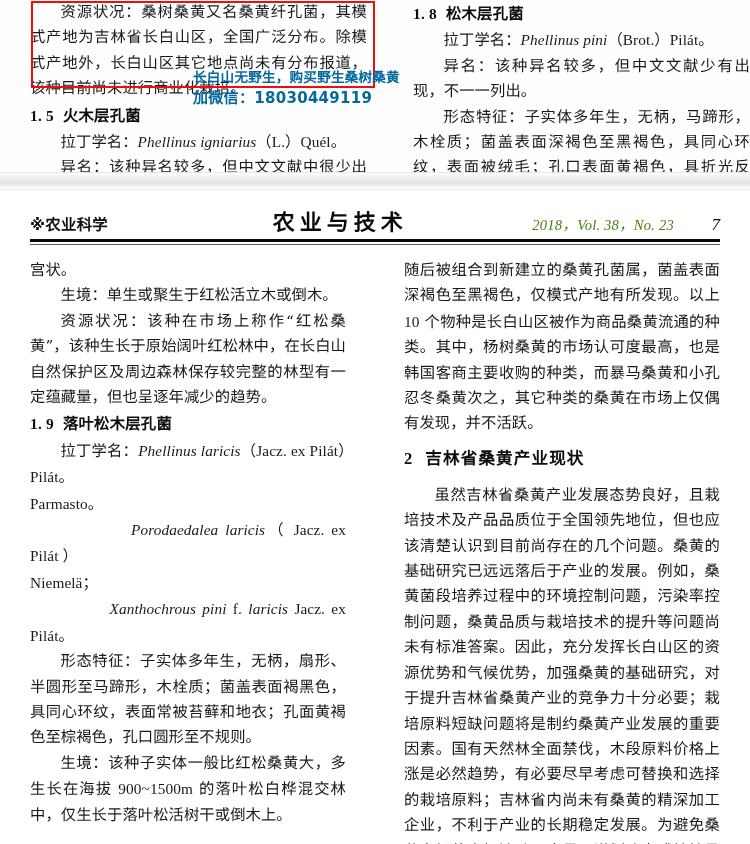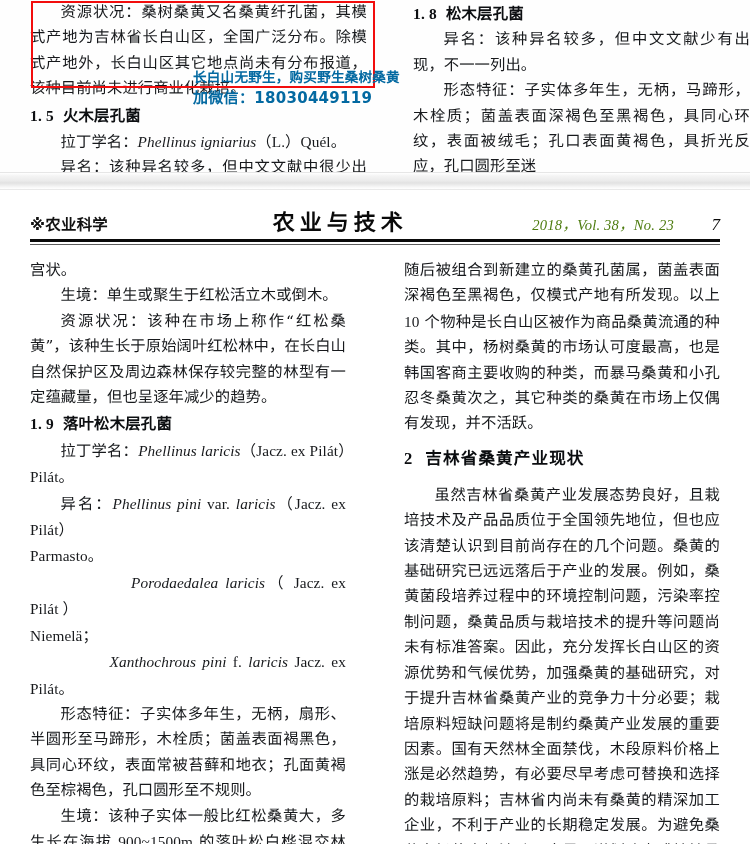--- a/index.html
+++ b/index.html
@@ -192,20 +192,21 @@
           <span class="num">1. 5</span><span>火木层孔菌</span>
         </h3>
         <p class="tx ind"><span>拉丁学名：</span><span class="lat">Phellinus igniarius</span><span class="rom">（L.）Quél</span><span>。</span></p>
         <p class="tx ind">异名：该种异名较多，但中文文献中很少出现，</p>
       </div>
 
       <div class="col col-right">
         <h3 class="sec">
           <span class="num">1. 8</span><span>松木层孔菌</span>
         </h3>
+        <p class="tx ind"><span>拉丁学名：</span><span class="lat">Phellinus pini</span><span class="rom">（Brot.）Pilát</span><span>。</span></p>
         <p class="tx ind">异名：该种异名较多，但中文文献少有出现，不一一列出。</p>
         <p class="tx ind">形态特征：子实体多年生，无柄，马蹄形，木栓质；菌盖表面深褐色至黑褐色，具同心环纹，表面被绒毛；孔口表面黄褐色，具折光反应，孔口圆形至迷</p>
       </div>
 
     </div>
 
     <div class="redbox"></div>
     <div class="red-note red-note-1">长白山无野生，购买野生桑树桑黄</div>
     <div class="red-note red-note-2">加微信：18030449119</div>
   </div>
@@ -229,21 +230,20 @@
         <p class="tx">宫状。</p>
         <p class="tx ind">生境：单生或聚生于红松活立木或倒木。</p>
         <p class="tx ind">资源状况：该种在市场上称作“红松桑黄”，该种生长于原始阔叶红松林中，在长白山自然保护区及周边森林保存较完整的林型有一定蕴藏量，但也呈逐年减少的趋势。</p>
 
         <h3 class="sec">
           <span class="num">1. 9</span><span>落叶松木层孔菌</span>
         </h3>
 
         <p class="tx ind"><span>拉丁学名：</span><span class="lat">Phellinus laricis</span><span class="rom">（Jacz. ex Pilát）Pilát</span><span>。</span></p>
 
-        <p class="tx ind"><span>异名：</span><span class="lat">Phellinus pini</span><span class="rom"> var. </span><span class="lat">laricis</span><span class="rom">（Jacz. ex Pilát）</span></p>
         <p class="tx hang"><span class="rom">Parmasto</span><span>。</span></p>
 
         <p class="tx" style="text-indent:6.6em;"><span class="lat">Porodaedalea laricis</span><span class="rom">（ Jacz. ex Pilát ）</span></p>
         <p class="tx hang"><span class="rom">Niemelä</span><span>；</span></p>
 
         <p class="tx" style="text-indent:5.2em;"><span class="lat">Xanthochrous pini</span><span class="rom"> f. </span><span class="lat">laricis</span><span class="rom"> Jacz. ex Pilát</span><span>。</span></p>
 
         <p class="tx ind">形态特征：子实体多年生，无柄，扇形、半圆形至马蹄形，木栓质；菌盖表面褐黑色，具同心环纹，表面常被苔藓和地衣；孔面黄褐色至棕褐色，孔口圆形至不规则。</p>
 
         <p class="tx ind"><span>生境：该种子实体一般比红松桑黄大，多生长在海拔 </span><span class="rom">900~1500m</span><span> 的落叶松白桦混交林中，仅生长于落叶松活树干或倒木上。</span></p>

